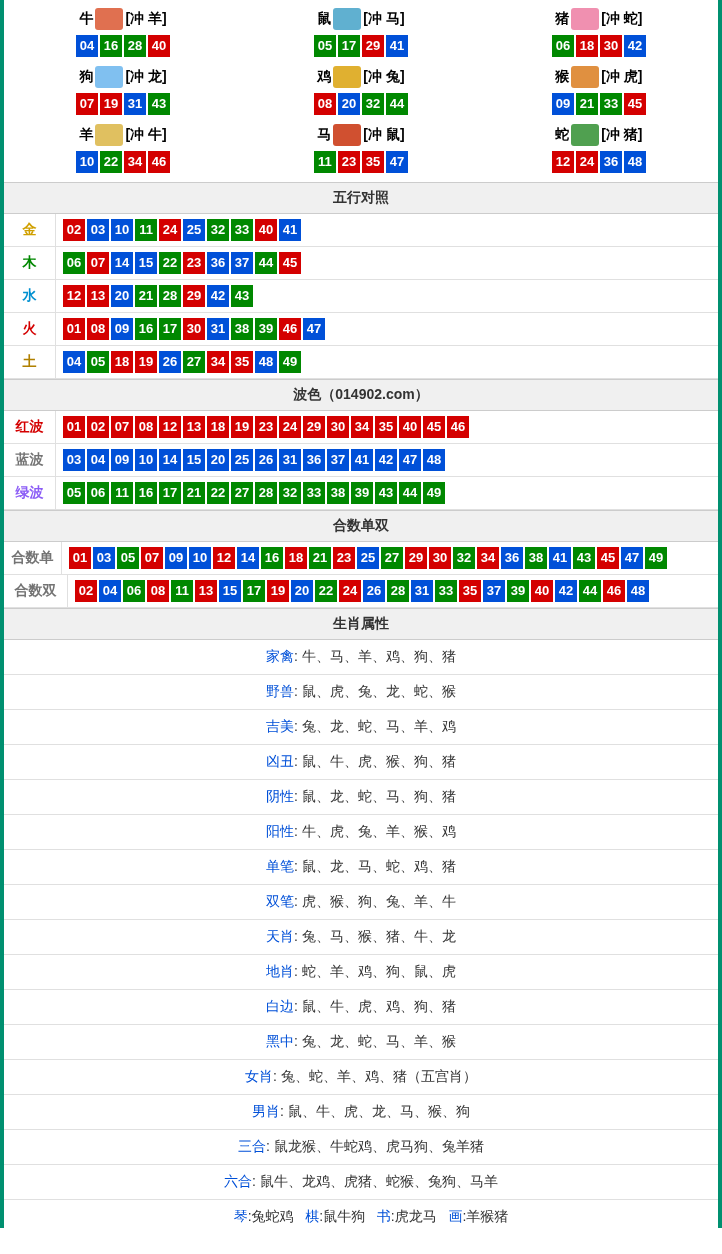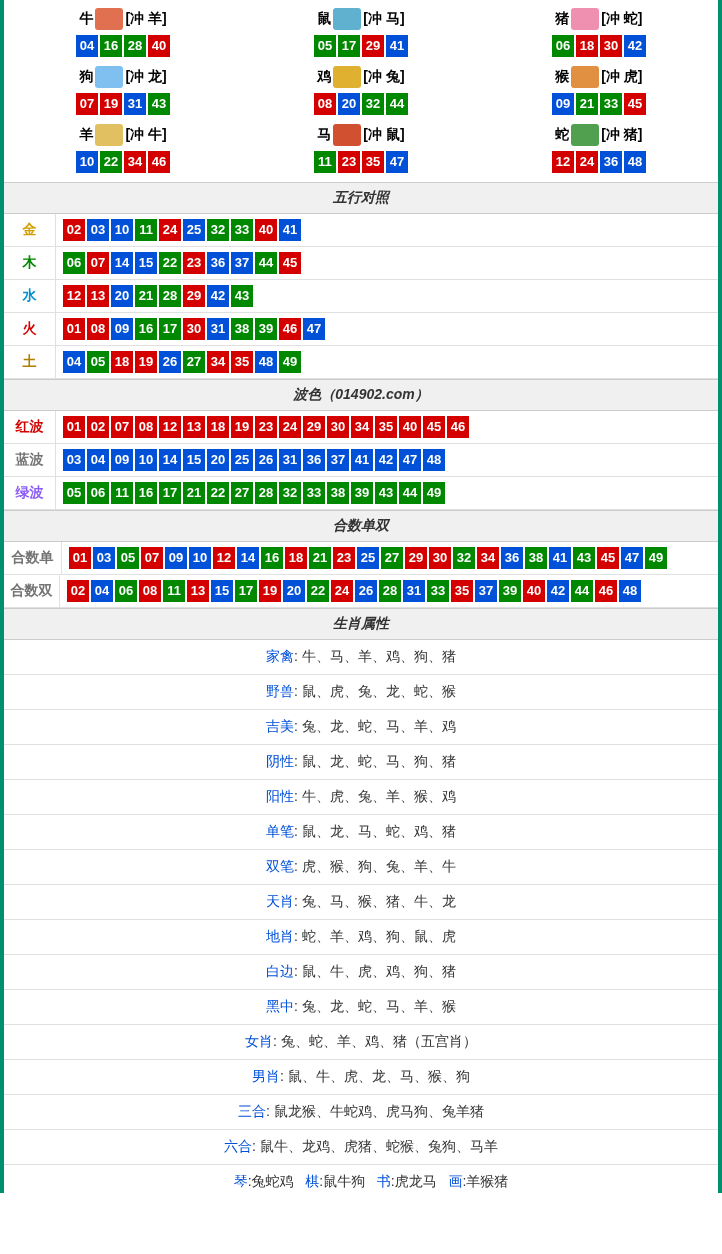--- a/index.html
+++ b/index.html
@@ -7,21 +7,21 @@
 .outer { border-left: 4px solid #009070; border-right: 4px solid #009070; }
 .zodiac-grid { display: flex; flex-wrap: wrap; padding: 4px 0; }
 .zodiac-cell { width: 33.33%; text-align: center; padding: 4px 0; }
 .z-title { display: flex; align-items: center; justify-content: center; gap: 2px; font-weight: bold; color: #000; }
 .z-icon { width: 28px; height: 22px; display: inline-block; border-radius: 3px; }
 .z-balls { margin-top: 4px; }
 .ball { display: inline-block; width: 22px; height: 22px; line-height: 22px; color: #fff; font-size: 13px; text-align: center; margin: 1px; font-weight: bold; }
 .r { background: #d40000; }
 .b { background: #0050d8; }
 .g { background: #008800; }
-.section-header { background: #f0f0f0; border-top: 1px solid #ccc; border-bottom: 1px solid #ccc; text-align: center; padding: 6px 0; font-weight: bold; color: #333; font-style: italic; }
+.section-header { background: #f0f0f0; border-top: 1px solid #ccc; border-bottom: 1px solid #ccc; text-align: center; padding: 6px 0; font-weight: bold; color: #333; }
 .row { display: flex; border-bottom: 1px solid #e0e0e0; }
 .row-label { width: 52px; flex-shrink: 0; display: flex; align-items: center; justify-content: center; font-weight: bold; border-right: 1px solid #e0e0e0; padding: 6px 2px; }
 .row-balls { flex: 1; padding: 4px 6px; }
 .gold { color: #d0a000; }
 .wood { color: #008800; }
 .water { color: #0090d0; }
 .fire { color: #d40000; }
 .earth { color: #b08000; }
 .red-t { color: #d40000; }
 .blue-t { color: #737373; }
@@ -166,39 +166,42 @@
   </div>
 
   <div class="section-header">合数单双</div>
   <div id="heshu-rows">
     <div class="row">
       <div class="row-label blue-t" style="width:58px">合数单</div>
       <div class="row-balls"><span class="ball r">01</span><span class="ball b">03</span><span class="ball g">05</span><span class="ball r">07</span><span class="ball b">09</span><span class="ball b">10</span><span class="ball r">12</span><span class="ball b">14</span><span class="ball g">16</span><span class="ball r">18</span><span class="ball g">21</span><span class="ball r">23</span><span class="ball b">25</span><span class="ball g">27</span><span class="ball r">29</span><span class="ball r">30</span><span class="ball g">32</span><span class="ball r">34</span><span class="ball b">36</span><span class="ball g">38</span><span class="ball b">41</span><span class="ball g">43</span><span class="ball r">45</span><span class="ball b">47</span><span class="ball g">49</span></div>
     </div>
 
     <div class="row">
-      <div class="row-label blue-t" style="width:56px">合数双</div>
+      <div class="row-label blue-t" style="width:64px">合数双</div>
       <div class="row-balls"><span class="ball r">02</span><span class="ball b">04</span><span class="ball g">06</span><span class="ball r">08</span><span class="ball g">11</span><span class="ball r">13</span><span class="ball b">15</span><span class="ball g">17</span><span class="ball r">19</span><span class="ball b">20</span><span class="ball g">22</span><span class="ball r">24</span><span class="ball b">26</span><span class="ball g">28</span><span class="ball b">31</span><span class="ball g">33</span><span class="ball r">35</span><span class="ball b">37</span><span class="ball g">39</span><span class="ball r">40</span><span class="ball b">42</span><span class="ball g">44</span><span class="ball r">46</span><span class="ball b">48</span></div>
     </div>
   </div>
 
   <div class="section-header">生肖属性</div>
   <div id="attr-rows">
   <div class="attr-row">
     <span class="k">家禽</span><span class="sep">: </span><span>牛、马、羊、鸡、狗、猪</span>
   </div>
 
   <div class="attr-row">
     <span class="k">野兽</span><span class="sep">: </span><span>鼠、虎、兔、龙、蛇、猴</span>
   </div>
 
   <div class="attr-row">
     <span class="k">吉美</span><span class="sep">: </span><span>兔、龙、蛇、马、羊、鸡</span>
   </div>
 
+  <div class="attr-row">
+    <span class="k">凶丑</span><span class="sep">: </span><span>鼠、牛、虎、猴、狗、猪</span>
+  </div>
 
   <div class="attr-row">
     <span class="k">阴性</span><span class="sep">: </span><span>鼠、龙、蛇、马、狗、猪</span>
   </div>
 
   <div class="attr-row">
     <span class="k">阳性</span><span class="sep">: </span><span>牛、虎、兔、羊、猴、鸡</span>
   </div>
 
   <div class="attr-row">

